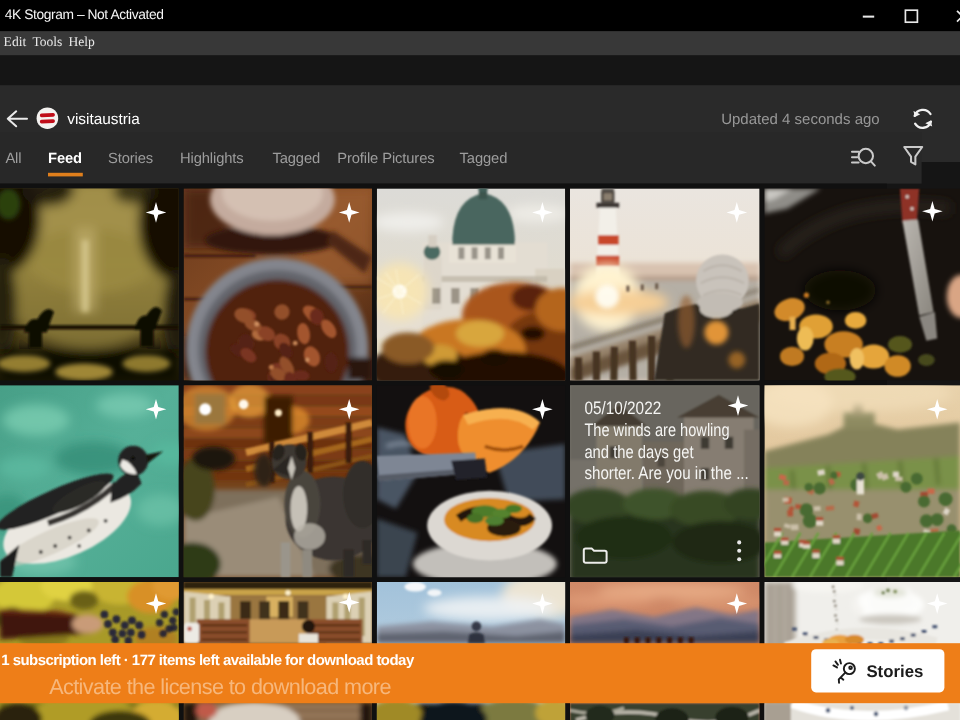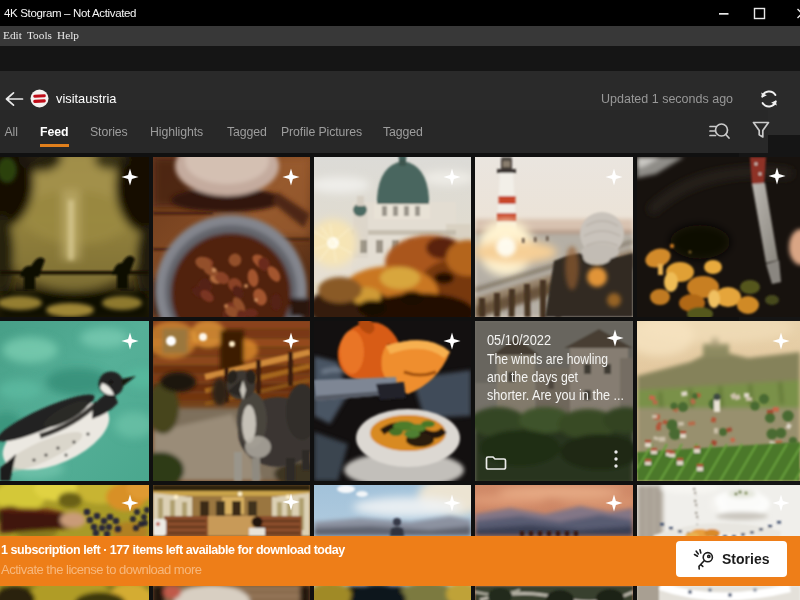--- a/index.html
+++ b/index.html
@@ -9,21 +9,21 @@
   #titlebar { left:0; top:0; width:800px; height:26px; background:#000; color:#fff; }
   #titlebar .t { position:absolute; left:4px; top:7px; font-size:11.5px; letter-spacing:-0.35px; color:#f5f5f5;text-align:right; }
   #menubar { left:0; top:26px; width:800px; height:20px; background:#383838; color:#e8e8e8; font-size:11.3px; }
   #menubar span { position:absolute; top:3px;font-family:Liberation Serif, serif; }
   #header { left:0; top:46px; width:800px; height:64px; background:#2a2a2a;margin-top:25px; }
   #tabbar { left:0; top:110px; width:768px; height:43px; background:#282828; }
   .tab { position:absolute; top:15px; font-size:12.3px; letter-spacing:-0.1px; color:#9d9d9d; }
   #gridwrap { left:0; top:153px; width:739px; height:447px; background:#101010; }
   #banner { left:0; top:536px; width:800px; height:50px; background:#ee7e18; z-index:30; }
   #banner .l1 { position:absolute; left:1px; top:7px; font-size:12.5px; font-weight:bold; letter-spacing:-0.45px; color:#fff;text-align:center; }
-  #banner .l2 { position:absolute; left:1px; top:26px; font-size:13px; letter-spacing:-0.5px; color:rgba(255,240,222,0.5); }
+  #banner .l2 { position:absolute; left:1px; top:26px; font-size:18px; letter-spacing:-0.5px; color:rgba(255,240,222,0.5);padding-left:40px; }
   #actbtn { position:absolute; left:676px; top:5px; width:111px; height:36px; background:#fff; border-radius:4px; }
   #actbtn span { position:absolute; left:46px; top:10px; font-size:14px; font-weight:bold; color:#1c1c1c; }
 </style>
 </head>
 <body>
 <div class="abs" id="titlebar">
   <span class="t">4K Stogram – Not Activated</span>
   <svg class="abs" style="left:706px;top:0" width="94" height="26" viewBox="0 0 94 26">
     <rect x="13" y="13" width="9.5" height="1.7" fill="#e8e8e8"></rect>
     <rect x="48.5" y="8.5" width="10" height="10" fill="none" stroke="#e8e8e8" stroke-width="1.4"></rect>
@@ -38,21 +38,21 @@
 <div class="abs" id="header">
   <svg class="abs" style="left:4px;top:19px" width="22" height="18" viewBox="0 0 22 18">
     <path d="M2.5 9 H18.5 M2.5 9 L9.5 2.8 M2.5 9 L9.5 15.2" stroke="#e9e9e9" stroke-width="1.7" fill="none" stroke-linecap="round"></path>
   </svg>
   <svg class="abs" style="left:30px;top:18px" width="19" height="19" viewBox="0 0 19 19">
     <circle cx="9.5" cy="9.5" r="9" fill="#f4f2f0"></circle>
     <rect x="3.2" y="5.4" width="12.6" height="3.1" rx="1.5" fill="#c00d19" transform="rotate(-3 9.5 7)"></rect>
     <rect x="3.2" y="10.6" width="12.6" height="3.1" rx="1.5" fill="#c00d19" transform="rotate(-3 9.5 12)"></rect>
   </svg>
   <span class="abs" style="left:56px;top:20px;font-size:12.8px;color:#fff">visitaustria</span>
-  <span class="abs" style="left:601px;top:21px;font-size:12.5px;color:#989898">Updated 1 seconds ago</span>
+  <span class="abs" style="left:601px;top:21px;font-size:12.5px;color:#989898">Updated 4 seconds ago</span>
   <svg class="abs" style="left:759px;top:18px" width="20" height="20" viewBox="0 0 20 20">
     <g fill="none" stroke="#f0f0f0" stroke-width="1.9" stroke-linecap="round">
       <path d="M3.2 7.6 A7.3 7.3 0 0 1 16.4 6.0"></path>
       <path d="M16.8 12.4 A7.3 7.3 0 0 1 3.6 14.0"></path>
     </g>
     <path d="M2.2 3.6 L3.4 8.6 L7.9 6.3 Z" fill="#f0f0f0"></path>
     <path d="M17.8 16.4 L16.6 11.4 L12.1 13.7 Z" fill="#f0f0f0"></path>
   </svg>
 </div>
 <div class="abs" id="tabbar">

